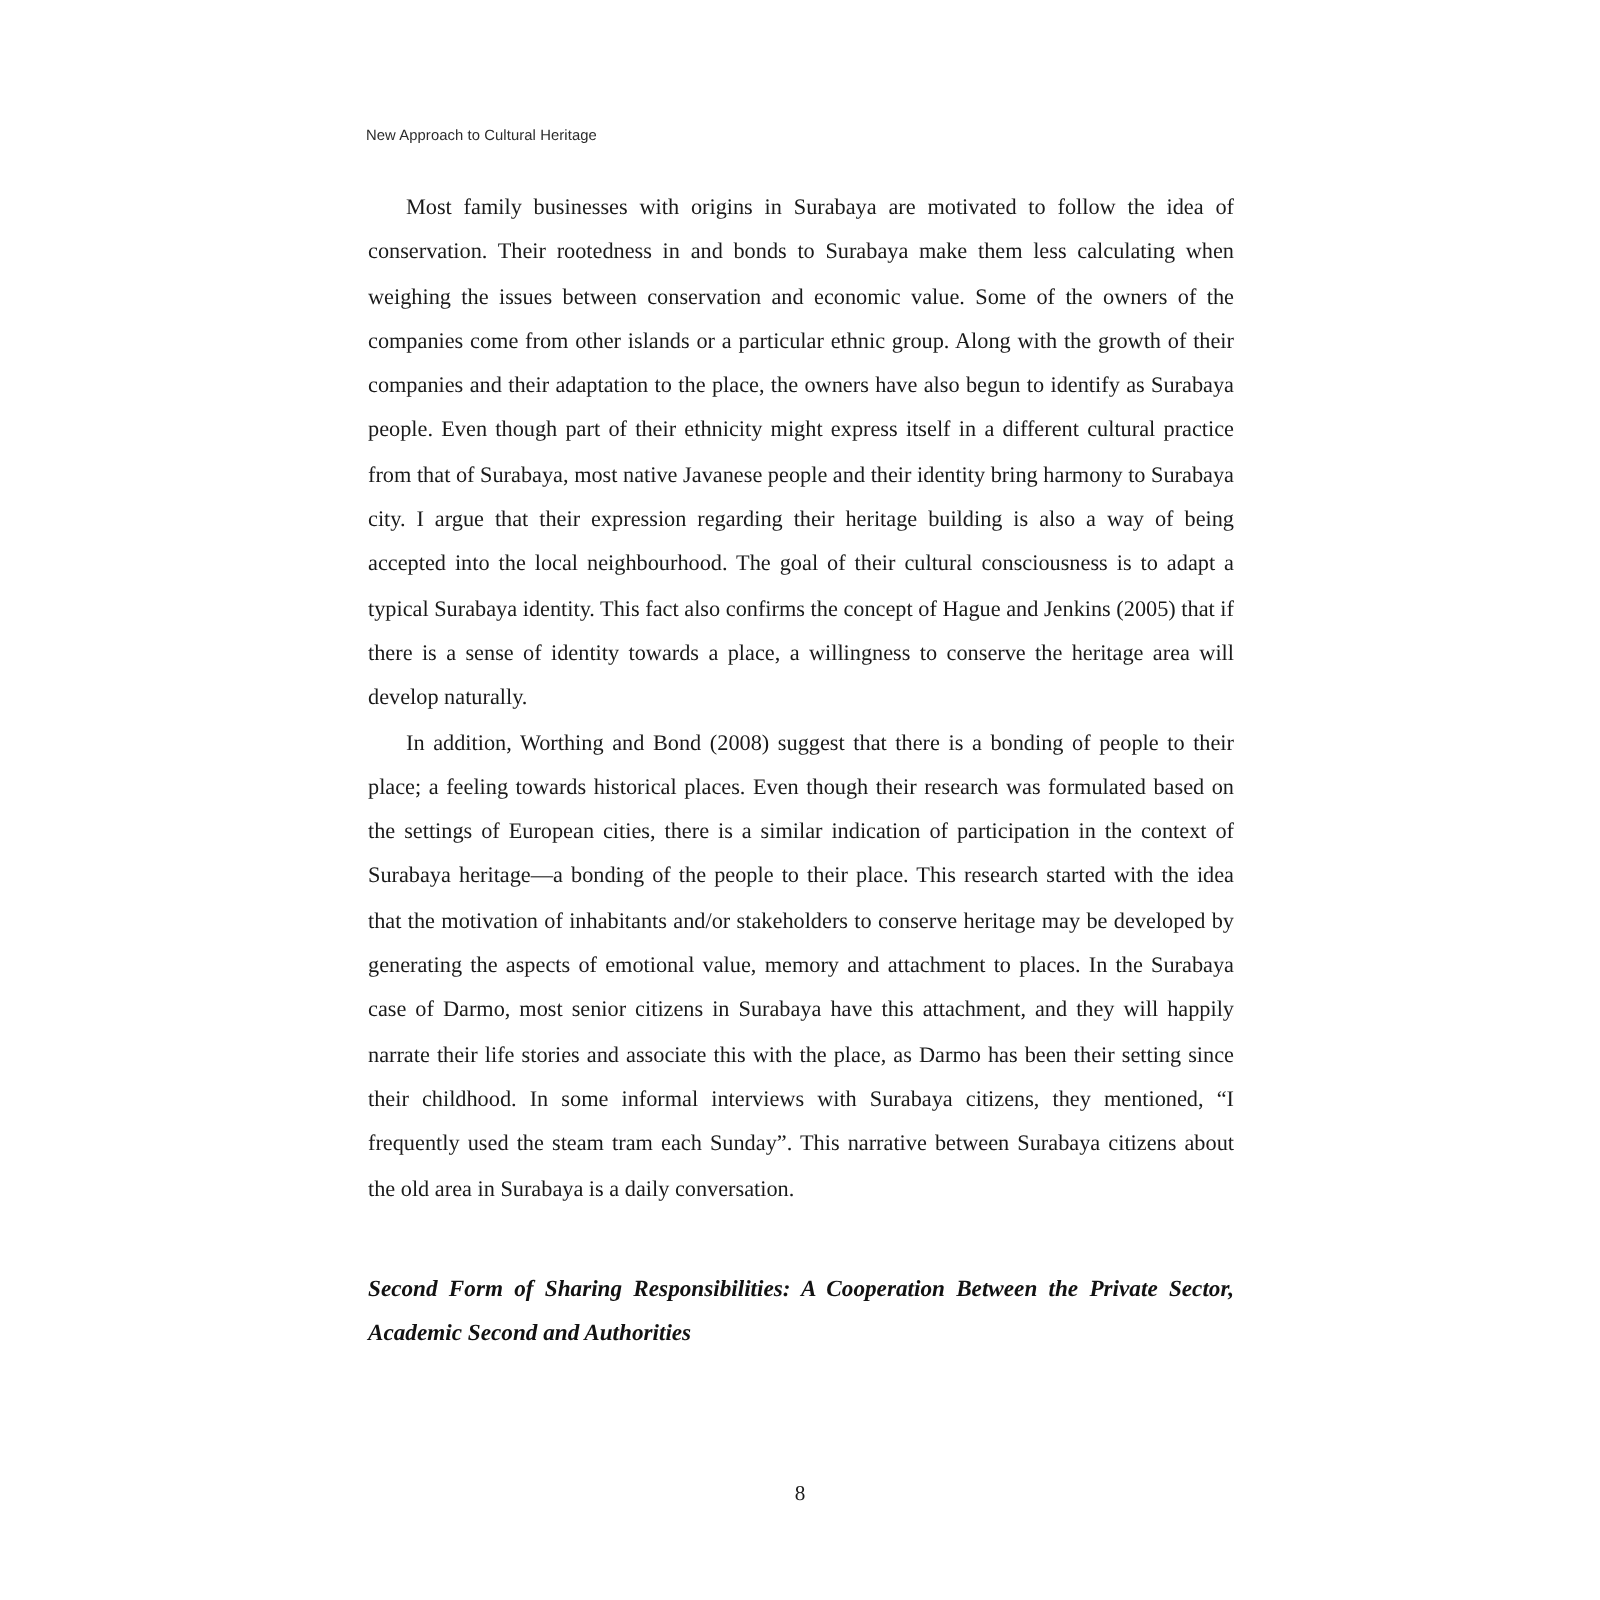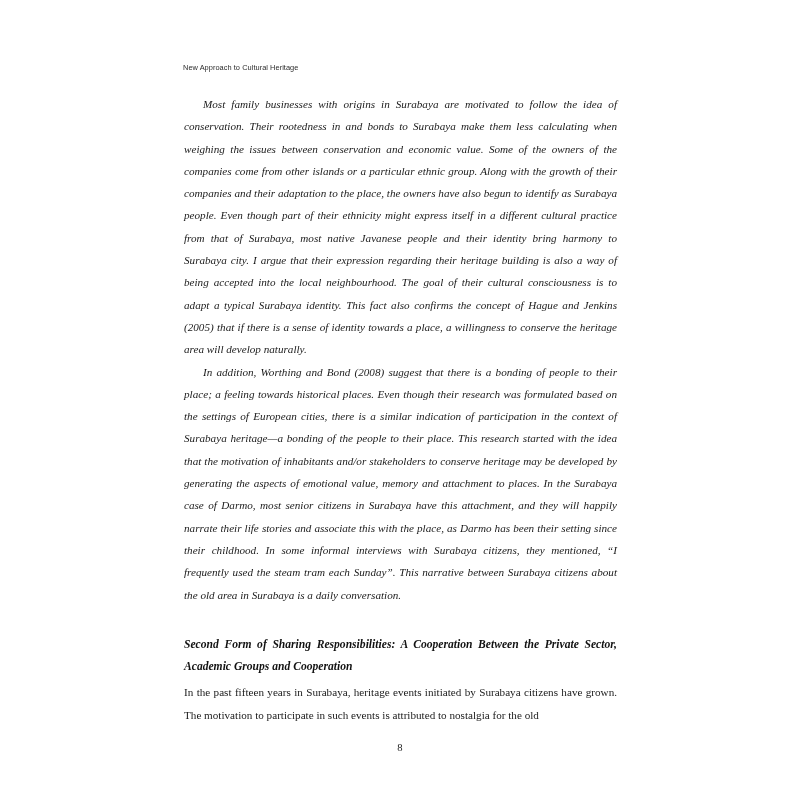--- a/index.html
+++ b/index.html
@@ -49,21 +49,20 @@
     font-size: 11.15px;
     line-height: 22.3px;
     text-align: justify;
     text-justify: inter-word;
     color: #1a1a1a;
     hyphens: none;
   }
 
   .para.indented {
     text-indent: 19px;
-    font-style: italic;
   }
 
   .para.flush {
     text-indent: 0;
   }
 
   .section-heading {
     margin: 0;
     padding-top: 28px;
     font-size: 11.6px;
@@ -97,21 +96,20 @@
 <div class="page">
 
   <div class="running-head">New Approach to Cultural Heritage</div>
 
   <div class="text-column">
 
     <p class="para indented">Most family businesses with origins in Surabaya are motivated to follow the idea of conservation. Their rootedness in and bonds to Surabaya make them less calculating when weighing the issues between conservation and economic value. Some of the owners of the companies come from other islands or a particular ethnic group. Along with the growth of their companies and their adaptation to the place, the owners have also begun to identify as Surabaya people. Even though part of their ethnicity might express itself in a different cultural practice from that of Surabaya, most native Javanese people and their identity bring harmony to Surabaya city. I argue that their expression regarding their heritage building is also a way of being accepted into the local neighbourhood. The goal of their cultural consciousness is to adapt a typical Surabaya identity. This fact also confirms the concept of Hague and Jenkins (2005) that if there is a sense of identity towards a place, a willingness to conserve the heritage area will develop naturally.</p>
 
     <p class="para indented">In addition, Worthing and Bond (2008) suggest that there is a bonding of people to their place; a feeling towards historical places. Even though their research was formulated based on the settings of European cities, there is a similar indication of participation in the context of Surabaya heritage—a bonding of the people to their place. This research started with the idea that the motivation of inhabitants and/or stakeholders to conserve heritage may be developed by generating the aspects of emotional value, memory and attachment to places. In the Surabaya case of Darmo, most senior citizens in Surabaya have this attachment, and they will happily narrate their life stories and associate this with the place, as Darmo has been their setting since their childhood. In some informal interviews with Surabaya citizens, they mentioned, “I frequently used the steam tram each Sunday”. This narrative between Surabaya citizens about the old area in Surabaya is a daily conversation.</p>
 
-    <h2 class="section-heading">Second Form of Sharing Responsibilities: A Cooperation Between the Private Sector, Academic Groups and Cooperation</h2>
+    <h2 class="section-heading">Second Form of Sharing Responsibilities: A Cooperation Between the Private Sector, Academic Second and Authorities</h2>
 
-    <p class="para flush">In the past fifteen years in Surabaya, heritage events initiated by Surabaya citizens have grown. The motivation to participate in such events is attributed to nostalgia for the old</p>
 
   </div>
 
   <div class="folio">8</div>
 
 </div>
 
 </body></html>

